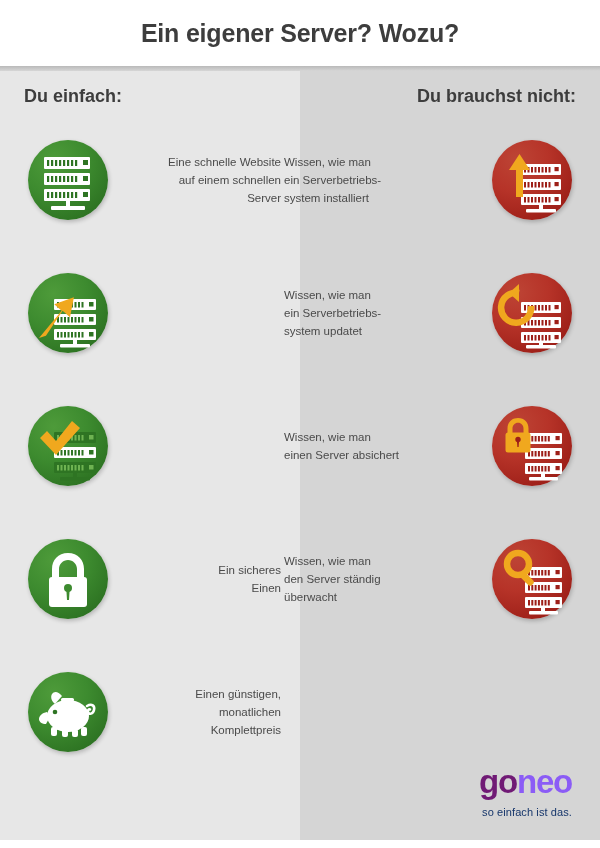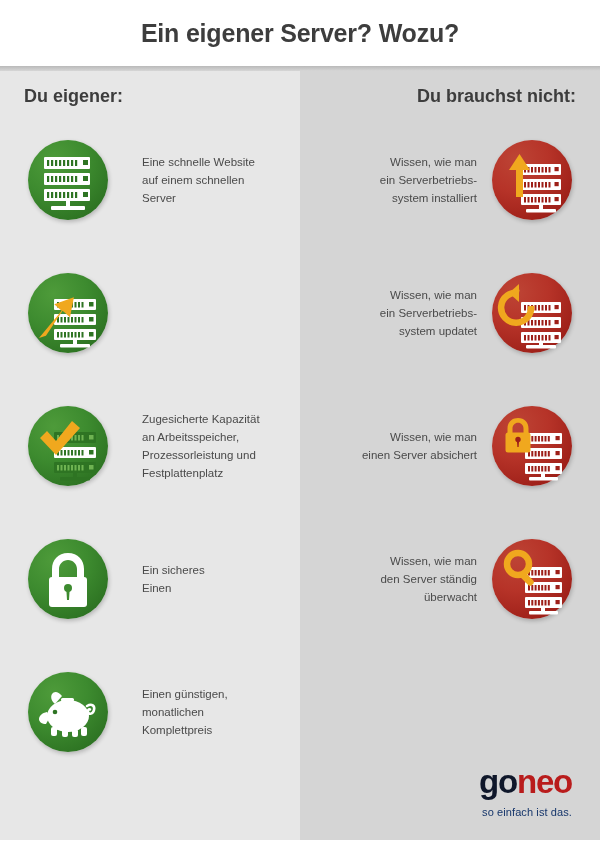--- a/index.html
+++ b/index.html
@@ -85,59 +85,59 @@
 
   .row-text {
     position:absolute;
     top:50%;
     transform:translateY(-50%);
     font-size:11.5px;
     line-height:18px;
     color:#4a4a4a;
     white-space:pre-line;
   }
-  .row-left  .row-text { left:114px; width:160px; text-align:left; }
-  .row-right .row-text { right:95px; width:165px; text-align:right; }
+  .row-left  .row-text { left:93px; width:160px; text-align:right; }
+  .row-right .row-text { right:123px; width:165px; }
 
   
   .logo {
     position:absolute;
     right:28px;
     bottom:30px;
     text-align:right;
     line-height:1;
   }
   .logo-word {
     font-size:33px;
     font-weight:bold;
     letter-spacing:-1.2px;
   }
-  .logo-go  { color:#0f172a; }
-  .logo-neo { color:#b91c1c; }
+  .logo-go  { color:#701a75; }
+  .logo-neo { color:#8b5cf6; }
   .logo-tag {
     margin-top:9px;
     font-size:11px;
     color:#16366b;
     letter-spacing:0.1px;
   }
 </style>
 </head>
 <body>
 
 <div class="infographic">
 
   <div class="header">
     <div class="header-title">Ein eigener Server? Wozu?</div>
   </div>
   <div class="header-rule"></div>
 
   <div class="panel panel-left"></div>
   <div class="panel panel-right"></div>
 
-  <div class="col-heading col-heading-left">Du eigener:</div>
+  <div class="col-heading col-heading-left">Du einfach:</div>
   <div class="col-heading col-heading-right">Du brauchst nicht:</div>
 
   <div class="row row-left" style="top:140px;">
     <div class="badge">
       <svg viewBox="0 0 80 80" aria-hidden="true">
         <g fill="#ffffff">
           <rect x="16" y="17" width="46" height="12" rx="1"></rect>
           <rect x="16" y="33" width="46" height="12" rx="1"></rect>
           <rect x="16" y="49" width="46" height="12" rx="1"></rect>
           <rect x="38" y="59" width="4" height="10"></rect>
@@ -260,24 +260,20 @@
             <rect x="39.5" y="59" width="2" height="5.5"></rect>
           <rect x="43" y="59" width="2" height="5.5"></rect>
             <rect x="46.5" y="59" width="2" height="5.5"></rect>
           <rect x="50" y="59" width="2" height="5.5"></rect>
             <rect x="53.5" y="59" width="2" height="5.5"></rect>
           <rect x="61" y="59" width="4.5" height="4.5"></rect>
         </g>
         <path d="M12 32 L19 25 L28 35 L44 15 L52 22 L28 49 Z" fill="#f0a81e"></path>
       </svg>
     </div>
-    <div class="row-text">Zugesicherte Kapazität
-an Arbeitsspeicher,
-Prozessorleistung und
-Festplattenplatz</div>
   </div>
 
   <div class="row row-left" style="top:539px;">
     <div class="badge">
       <svg viewBox="0 0 80 80" aria-hidden="true">
         <path d="M40 14 C30 14 24 21 24 30 L24 40 L31 40 L31 30 C31 25 35 21 40 21
                  C45 21 49 25 49 30 L49 40 L56 40 L56 30 C56 21 50 14 40 14 Z" fill="#ffffff"></path>
         <rect x="21" y="38" width="38" height="30" rx="3" fill="#ffffff"></rect>
         <circle cx="40" cy="49" r="4" fill="#3d8b2f"></circle>
         <path d="M38.3 50 L41.7 50 L41 61 L39 61 Z" fill="#3d8b2f"></path>

